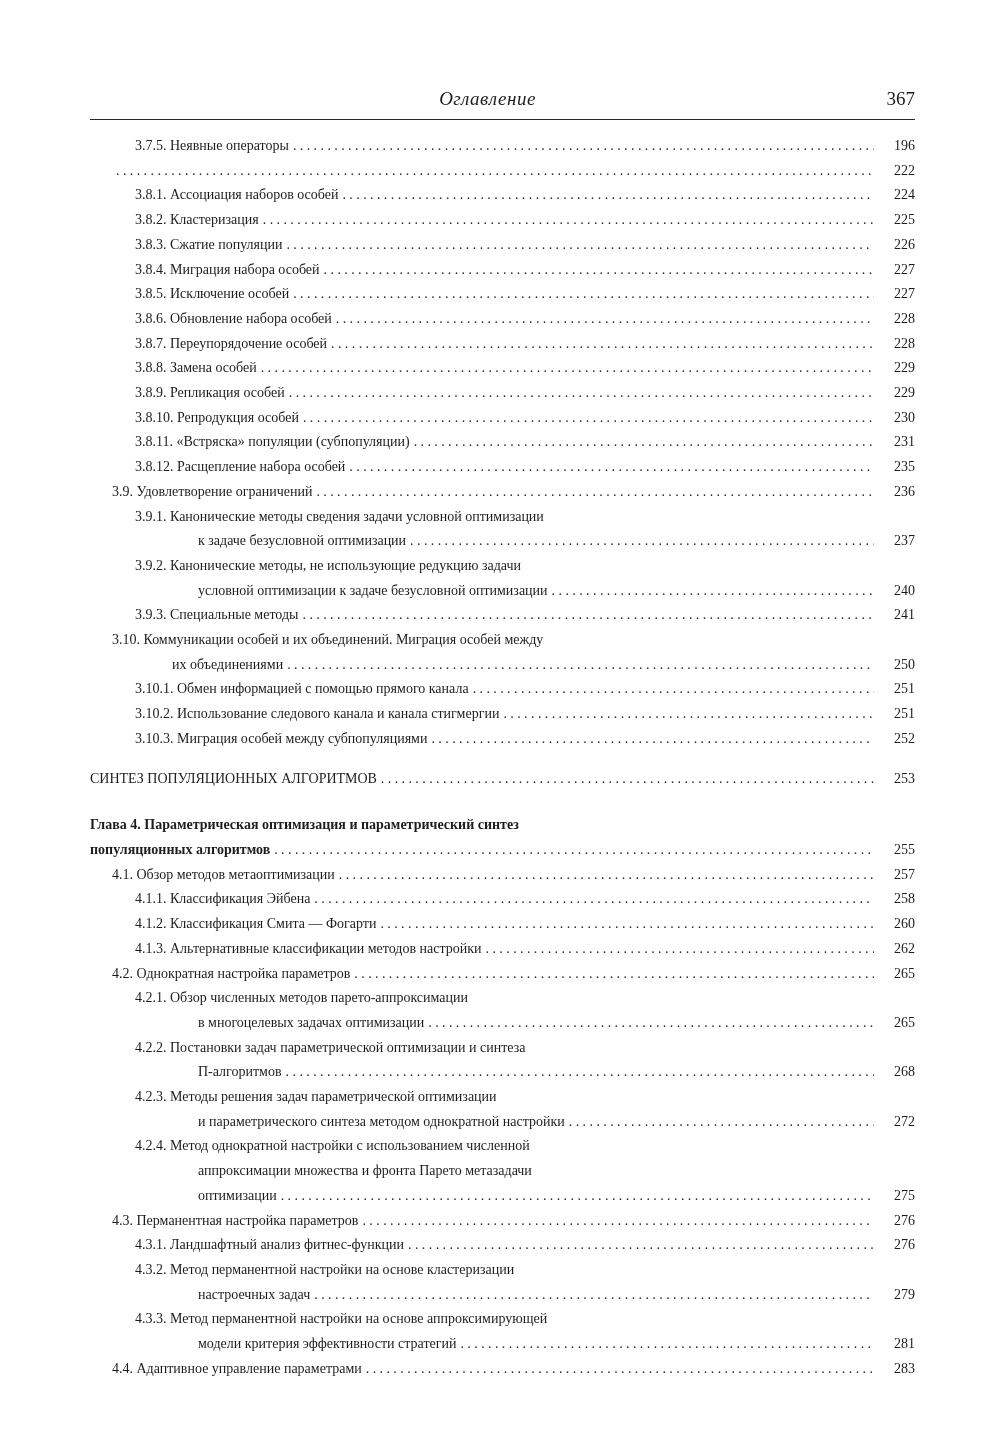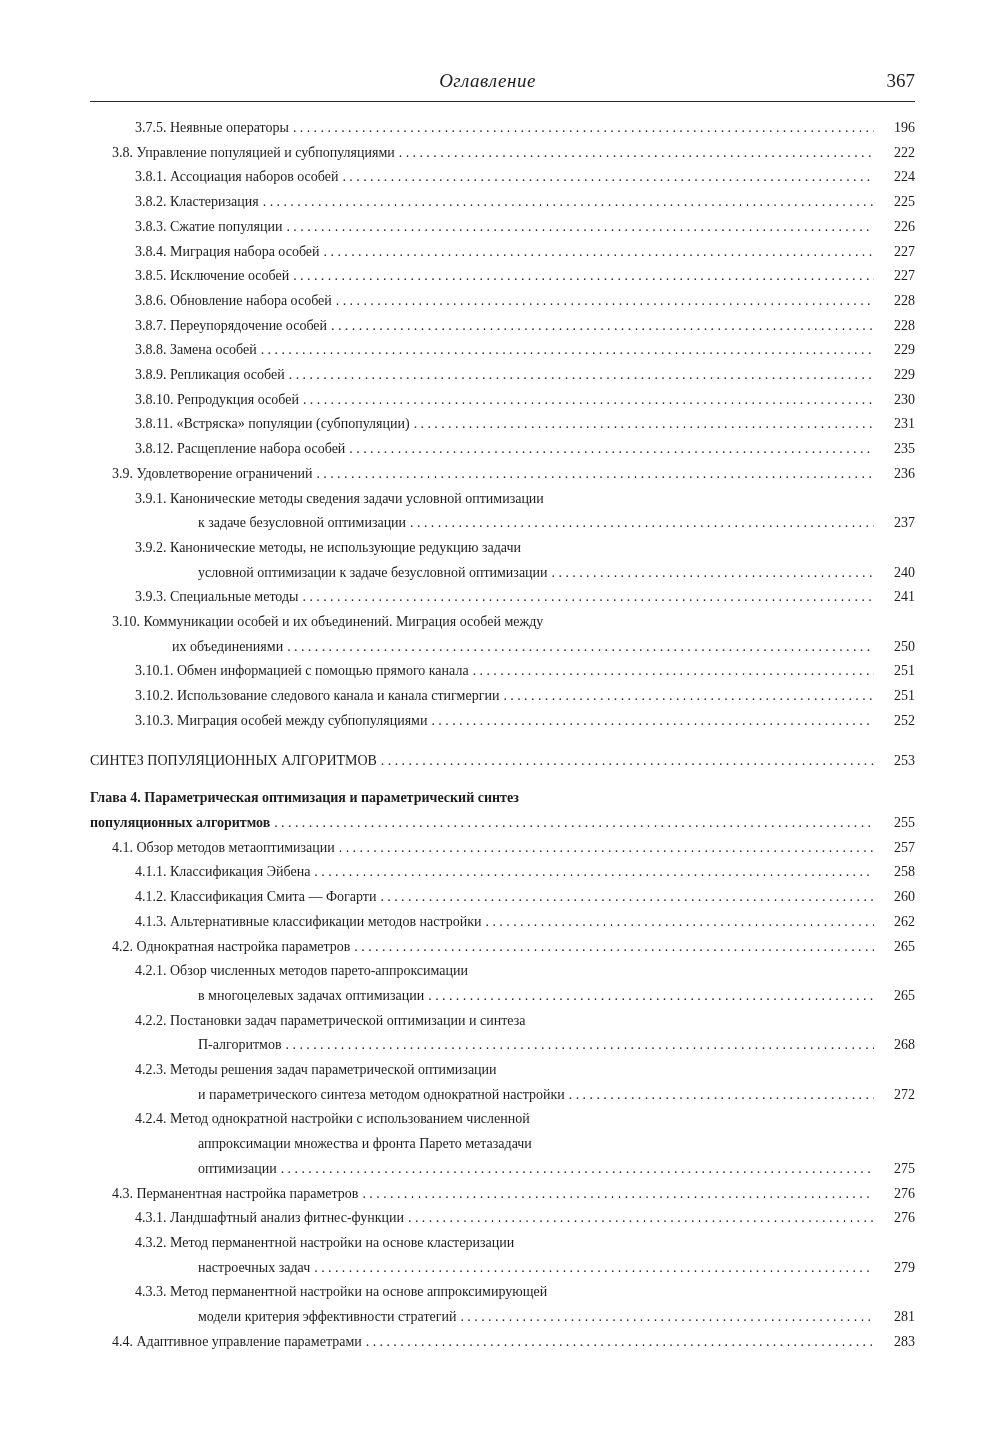--- a/index.html
+++ b/index.html
@@ -5,36 +5,36 @@
   * { box-sizing: border-box; margin: 0; padding: 0; }
   html, body { background: #ffffff; }
   body {
     width: 1000px; height: 1442px;
     font-family: "Liberation Serif", serif;
     color: #1d1d1d;
     overflow: hidden;
   }
   .page { padding: 0 85px 0 90px; }
 
-  .header { position: relative; margin-top: 70px; height: 26px; font-size: 19px; }
+  .header { position: relative; margin-top: 88px; height: 26px; font-size: 19px; }
   .header-title {
     position: absolute; left: 0; right: 30px;
     text-align: center; font-style: italic; letter-spacing: 0.5px;
   }
   .header-page { position: absolute; right: 0; top: 0; }
   .rule { border-bottom: 1.6px solid #2a2a2a; margin-top: 5px; }
 
   .toc { margin-top: 14px; font-size: 14px; line-height: 24.7px; }
 
   .entry { }
   .entry.lvl1 { padding-left: 22px; }
   .entry.lvl2 { padding-left: 45px; }
   .entry.bold { font-weight: bold; }
   .entry.gap-lg { margin-top: 15px; }
-  .entry.gap-sm { margin-top: 13px; }
+  .entry.gap-sm { margin-top: 22px; }
 
   .line { display: flex; align-items: baseline; }
   .lvl0 .line.cont { padding-left: 0; }
   .lvl1 .line.cont { padding-left: 60px; }
   .lvl2 .line.cont { padding-left: 63px; }
 
   .txt { white-space: nowrap; }
   .leader {
     flex: 1 1 auto;
     overflow: hidden;
@@ -62,21 +62,20 @@
   <div class="toc">
       <div class="entry lvl2">
         <div class="line">
           <span class="txt">3.7.5. Неявные операторы</span>
           <span class="leader"></span>
           <span class="pg">196</span>
         </div>
       </div>
       <div class="entry lvl1">
         <div class="line">
-          <span class="txt">3.8. Управление популяцией и субпопуляциями</span>
           <span class="leader"></span>
           <span class="pg">222</span>
         </div>
       </div>
       <div class="entry lvl2">
         <div class="line">
           <span class="txt">3.8.1. Ассоциация наборов особей</span>
           <span class="leader"></span>
           <span class="pg">224</span>
         </div>

